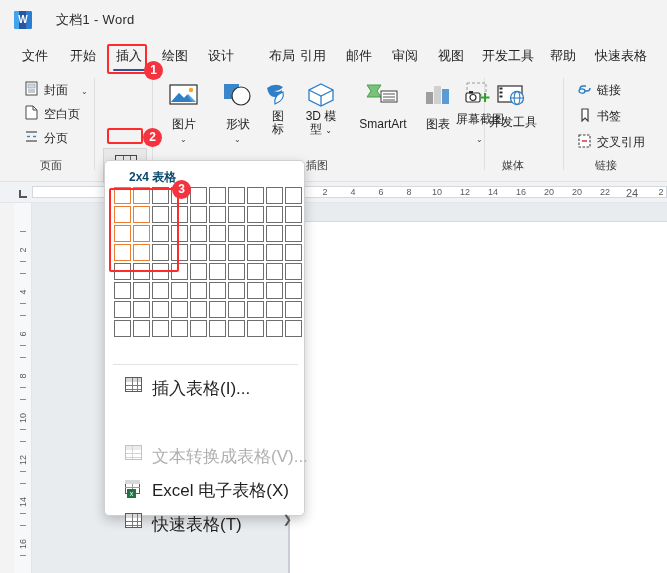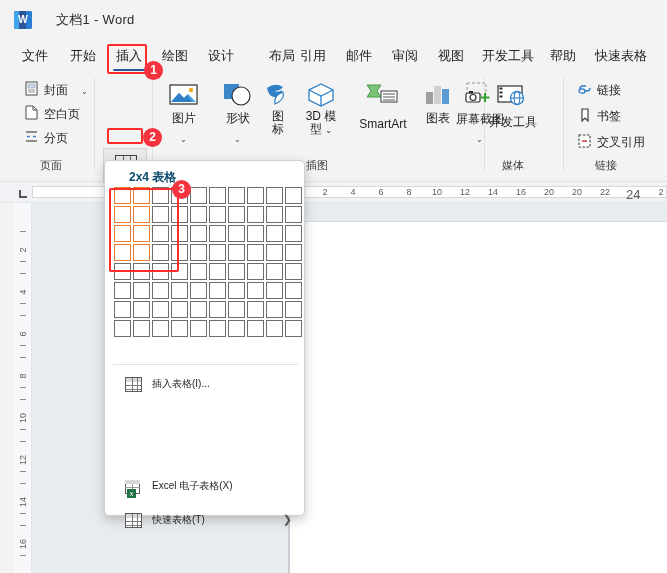--- a/index.html
+++ b/index.html
@@ -87,21 +87,21 @@
   .small-cmd .lbl {
     position: absolute; left: 20px; top: 2px; font-size: 12px; color: #1f1f1f;
   }
   .small-cmd .chev {
     position: absolute; top: 7px; font-size: 8px; color: #444;
   }
 
   
   .big-cmd { position: absolute; width: 48px; text-align: center; }
   .big-cmd .cap {
-    position: absolute; left: -6px; width: 60px; top: 32px;
+    position: absolute; left: -6px; width: 60px; top: 38px;
     font-size: 12px; color: #1f1f1f; line-height: 13px;
   }
   .big-cmd .cap.two { line-height: 13px; }
   .chev-dn {
     position: absolute; font-size: 8px; color: #444;
   }
 
   
   .table-btn {
     position: absolute; left: 103px; top: 76px; width: 44px; height: 78px;
@@ -172,21 +172,21 @@
     border: 1.3px solid #6e6e6e; background: #ffffff;
   }
   .gcell.sel { border-color: #ed7d31; background: #ffffff; }
   .dd-sep {
     position: absolute; left: 8px; top: 203px; width: 185px; height: 1px; background: #e2e2e2;
   }
   .dd-item {
     position: absolute; left: 0; width: 201px; height: 32px;
   }
   .dd-item .txt {
-    position: absolute; left: 47px; top: 8px; font-size: 10px; color: #1f1f1f;
+    position: absolute; left: 47px; top: 8px; font-size: 17px; color: #1f1f1f;
     white-space: nowrap;
   }
   .dd-item.disabled .txt { color: #b0b0b0; }
   .dd-item .arrow {
     position: absolute; right: 14px; top: 8px; font-size: 11px; color: #555;
   }
   .dd-ico {
     position: absolute; left: 20px; top: 7px; width: 18px; height: 18px;
   }
   .ico-table {
@@ -546,20 +546,29 @@
         <div class="hdr"></div>
         <div class="r" style="top:7px;"></div>
           <div class="r" style="top:11px;"></div>
         <div class="c" style="left:5.5px;"></div>
           <div class="c" style="left:11px;"></div>
       </div>
       <span class="txt">插入表格(I)...</span>
     </div>
 
 
+    <div class="dd-item disabled" style="top:276px;">
+      <div class="dd-ico ico-table dis">
+        <div class="hdr"></div>
+        <div class="c" style="left:6px;"></div>
+        <div class="r" style="top:7px;"></div>
+          <div class="r" style="top:11px;"></div>
+      </div>
+      <span class="txt">文本转换成表格(V)...</span>
+    </div>
 
     <div class="dd-item" style="top:310px;">
       <div class="dd-ico" style="top:9px;">
         <div style="position:absolute;left:0;top:0;width:15px;height:14px;border:1.2px solid #5b5b5b;background:#fff;"></div>
         <div style="position:absolute;left:0;top:0;width:15px;height:3.5px;background:#d9d9d9;"></div>
         <div style="position:absolute;left:0;top:7px;width:15px;height:1px;background:#9a9a9a;"></div>
         <div style="position:absolute;left:7px;top:3.5px;width:1px;height:10.5px;background:#9a9a9a;"></div>
         <div class="xl-badge" style="left:2px;bottom:0px;">x</div>
       </div>
       <span class="txt">Excel 电子表格(X)</span>
@@ -591,15 +600,15 @@
     <div class="num" style="position: absolute; left: 353px; top: 187px; width: 14px; margin-left: -7px; font-size: 9px; color: rgb(91, 91, 91); text-align: center;">4</div>
     <div class="num" style="position: absolute; left: 381px; top: 187px; width: 14px; margin-left: -7px; font-size: 9px; color: rgb(91, 91, 91); text-align: center;">6</div>
     <div class="num" style="position: absolute; left: 409px; top: 187px; width: 14px; margin-left: -7px; font-size: 9px; color: rgb(91, 91, 91); text-align: center;">8</div>
     <div class="num" style="position: absolute; left: 437px; top: 187px; width: 14px; margin-left: -7px; font-size: 9px; color: rgb(91, 91, 91); text-align: center;">10</div>
     <div class="num" style="position: absolute; left: 465px; top: 187px; width: 14px; margin-left: -7px; font-size: 9px; color: rgb(91, 91, 91); text-align: center;">12</div>
     <div class="num" style="position: absolute; left: 493px; top: 187px; width: 14px; margin-left: -7px; font-size: 9px; color: rgb(91, 91, 91); text-align: center;">14</div>
     <div class="num" style="position: absolute; left: 521px; top: 187px; width: 14px; margin-left: -7px; font-size: 9px; color: rgb(91, 91, 91); text-align: center;">16</div>
     <div class="num" style="position: absolute; left: 549px; top: 187px; width: 14px; margin-left: -7px; font-size: 9px; color: rgb(91, 91, 91); text-align: center;">20</div>
     <div class="num" style="position: absolute; left: 577px; top: 187px; width: 14px; margin-left: -7px; font-size: 9px; color: rgb(91, 91, 91); text-align: center;">20</div>
     <div class="num" style="position: absolute; left: 605px; top: 187px; width: 14px; margin-left: -7px; font-size: 9px; color: rgb(91, 91, 91); text-align: center;">22</div>
-    <div class="num" style="position: absolute; left: 633px; top: 187px; width: 14px; margin-left: -7px; font-size: 13px; color: rgb(91, 91, 91); text-align: right;">24</div>
+    <div class="num" style="position: absolute; left: 633px; top: 187px; width: 14px; margin-left: -7px; font-size: 11px; color: rgb(91, 91, 91); text-align: left;">24</div>
     <div class="num" style="position: absolute; left: 661px; top: 187px; width: 14px; margin-left: -7px; font-size: 9px; color: rgb(91, 91, 91); text-align: center;">2</div>
   </div>
 
 </body></html>

